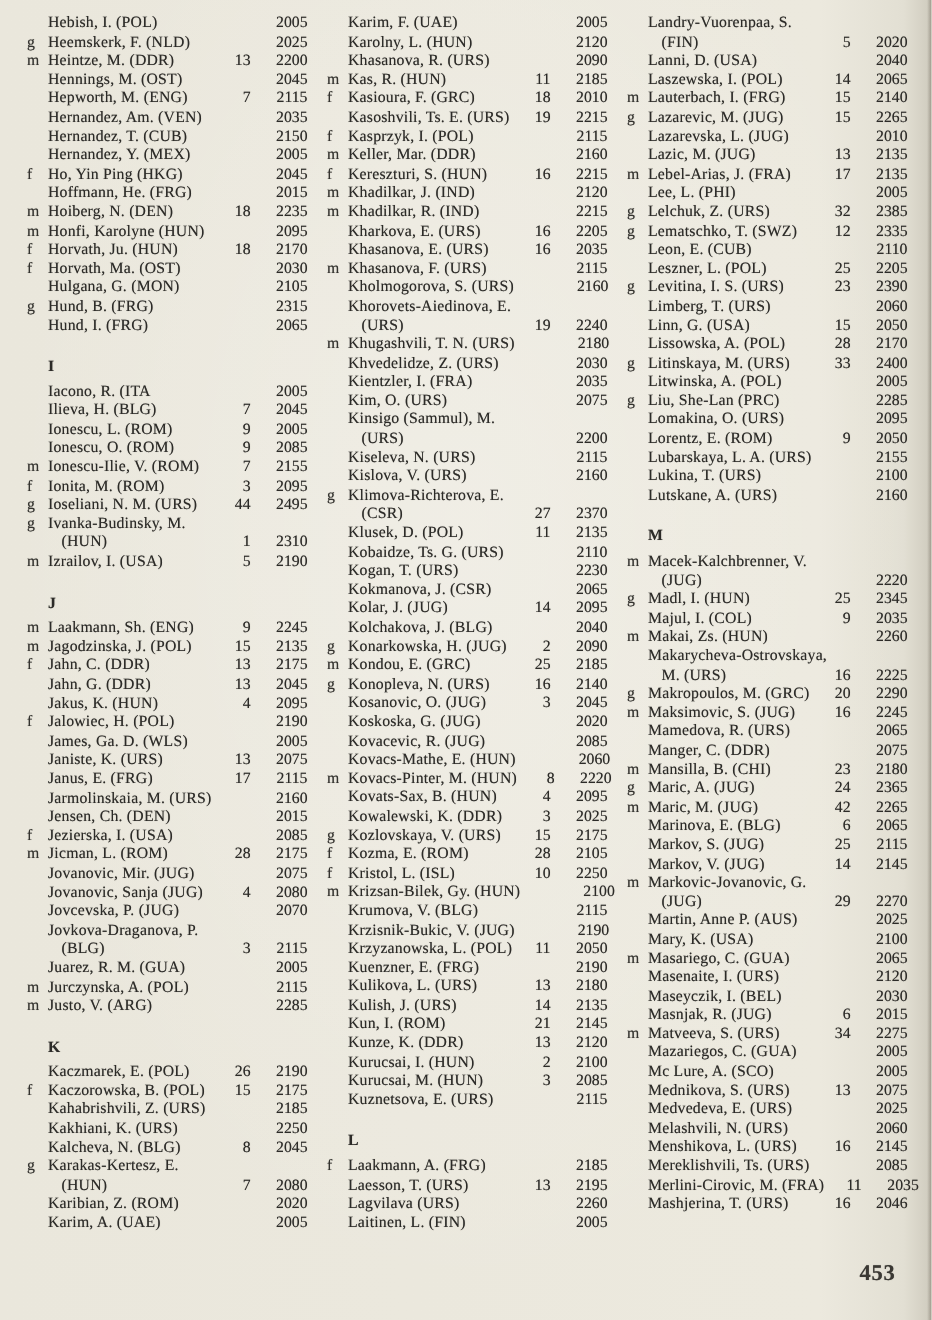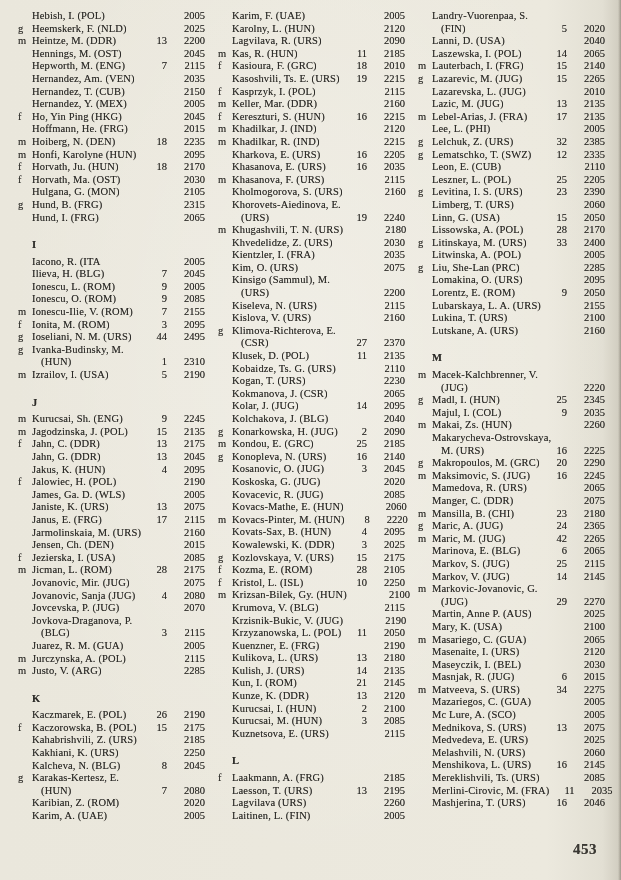--- a/index.html
+++ b/index.html
@@ -235,21 +235,21 @@
         </div>
         <div class="row">
           <span class="t">m</span>
           <span class="n">Izrailov, I. (USA)</span>
           <span class="g">5</span>
           <span class="r">2190</span>
         </div>
         <div class="section-letter">J</div>
         <div class="row">
           <span class="t">m</span>
-          <span class="n">Kurucsai, Sh. (ENG)</span>
+          <span class="n">Laakmann, Sh. (ENG)</span>
           <span class="g">9</span>
           <span class="r">2245</span>
         </div>
         <div class="row">
           <span class="t">m</span>
           <span class="n">Jagodzinska, J. (POL)</span>
           <span class="g">15</span>
           <span class="r">2135</span>
         </div>
         <div class="row">
@@ -430,21 +430,21 @@
           <span class="r">2005</span>
         </div>
         <div class="row">
           <span class="t"></span>
           <span class="n">Karolny, L. (HUN)</span>
           <span class="g"></span>
           <span class="r">2120</span>
         </div>
         <div class="row">
           <span class="t"></span>
-          <span class="n">Lagvilava, R. (URS)</span>
+          <span class="n">Khasanova, R. (URS)</span>
           <span class="g"></span>
           <span class="r">2090</span>
         </div>
         <div class="row">
           <span class="t">m</span>
           <span class="n">Kas, R. (HUN)</span>
           <span class="g">11</span>
           <span class="r">2185</span>
         </div>
         <div class="row">

